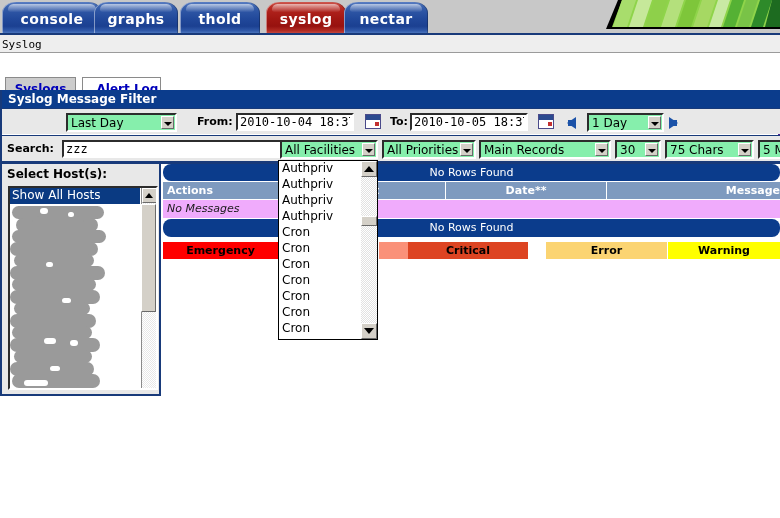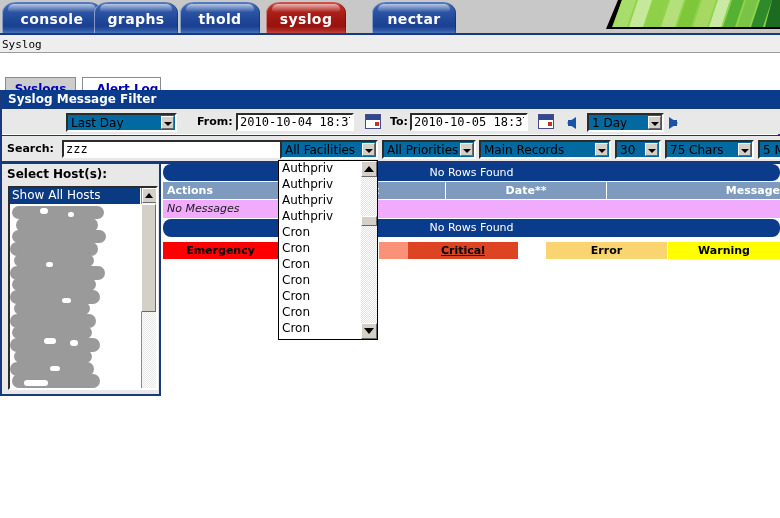--- a/index.html
+++ b/index.html
@@ -141,21 +141,21 @@
     font-family: "DejaVu Sans Mono", monospace;
     font-size: 12px;
     color: #000000;
     padding: 0 2px;
     line-height: 15px;
     outline: none;
   }
   .fsel {
     position: absolute; top: 4px;
     height: 19px;
-    background: #0369a1;
+    background: #86efac;
     border: 2px inset #c0c0c0;
     border-top-color: #808080;
     border-left-color: #808080;
     border-right-color: #ffffff;
     border-bottom-color: #ffffff;
     font-size: 12px;
     color: #000000;
     cursor: pointer;
   }
   .fsel .lbl {
@@ -418,21 +418,21 @@
     <span>graphs</span>
   </div>
   <div class="navtab" style="left:180px; width:80px;">
     <div class="gloss"></div>
     <span>thold</span>
   </div>
   <div class="navtab red" style="left:266px; width:80px;">
     <div class="gloss"></div>
     <span>syslog</span>
   </div>
-  <div class="navtab" style="left:372px; width:84px;">
+  <div class="navtab" style="left:344px; width:84px;">
     <div class="gloss"></div>
     <span>nectar</span>
   </div>
 </div>
 
 <div id="breadcrumb">Syslog</div>
 
 <div id="pagetabs">
   <div class="ptab active" style="left:5px; width:71px;">Syslogs</div>
   <div class="ptab inactive" style="left:82px; width:79px;padding-left:12px;">Alert Log</div>
@@ -550,21 +550,21 @@
   <div class="cellrow" style="left:0; top:36px; width:121px; height:18px;">
     <span class="noMsg">No Messages</span>
   </div>
   <div class="cellrow" style="left:122px; top:36px; width:495px; height:18px;"></div>
 
   <div class="hdrblue" style="left:0; top:55px; width:617px; height:18px; text-align:center; line-height:18px;">No Rows Found</div>
 </div>
 
 <div class="sev" style="left:163px; top:242px; width:115px; background:#ff0000;">Emergency</div>
 <div class="sev" style="left:379px; top:242px; width:29px; background:#fa9179;"></div>
-<div class="sev" style="left:408px; top:242px; width:110px; background:#dd4422;text-decoration:underline;">Critical</div>
+<div class="sev" style="left:408px; top:242px; width:120px; background:#dd4422;">Critical</div>
 <div class="sev" style="left:546px; top:242px; width:121px; background:#fbd472;">Error</div>
 <div class="sev" style="left:668px; top:242px; width:112px; background:#ffff00;">Warning</div>
 
 <div id="ddopen">
   <div class="opt">Authpriv</div>
   <div class="opt">Authpriv</div>
   <div class="opt">Authpriv</div>
   <div class="opt">Authpriv</div>
   <div class="opt">Cron</div>
   <div class="opt">Cron</div>

